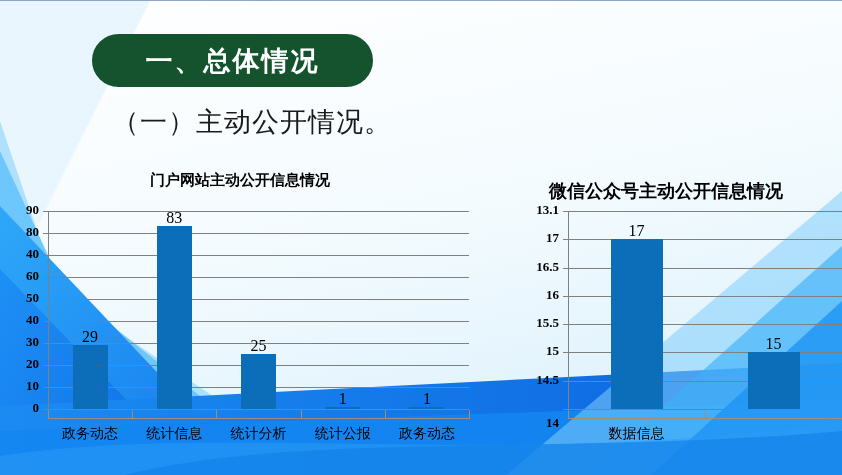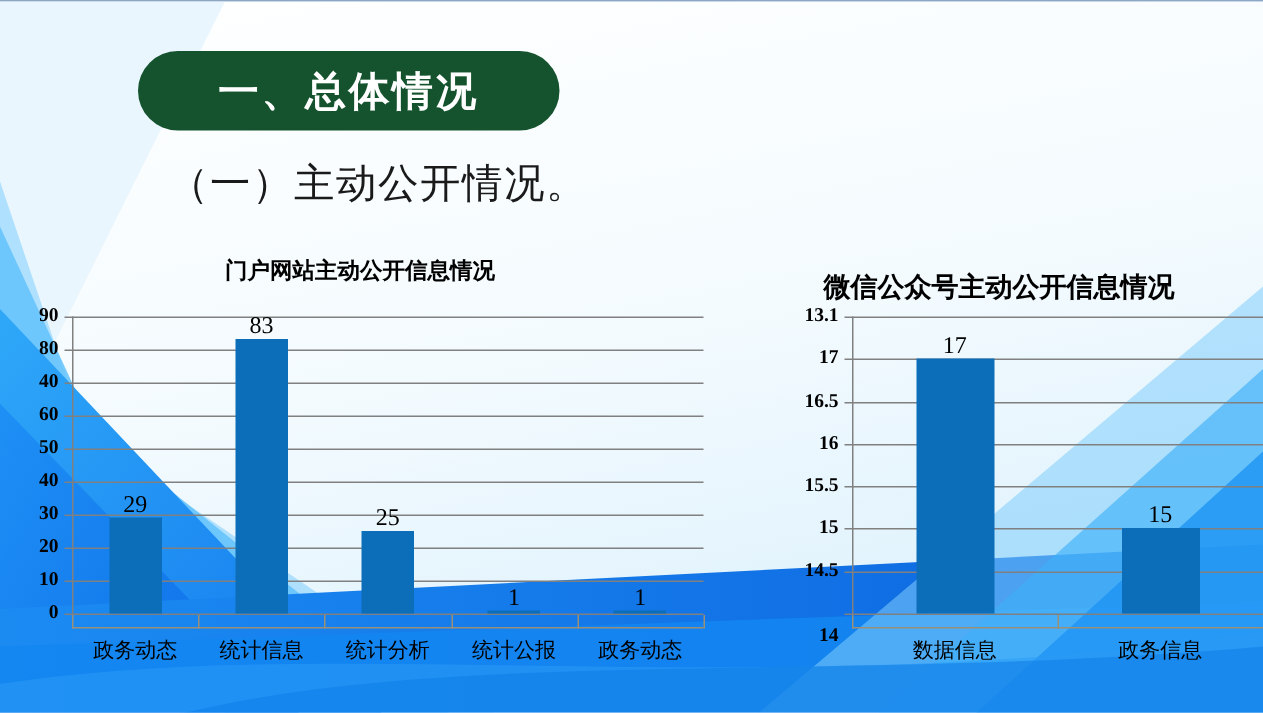--- a/index.html
+++ b/index.html
@@ -212,17 +212,16 @@
         <div class="ylab" style="left: 0px; width: 69px; top: 23px;">13.1</div>
         <div class="axis-v" style="left: 78px; top: 32px; height: 199px;"></div>
         <div class="baseline" style="left: 78px; top: 239px; width: 274px;"></div>
         <div class="cat-tick" style="left: 78px; top: 231px; height: 9px;"></div>
         <div class="cat-tick" style="left: 215px; top: 231px; height: 9px;"></div>
         <div class="bar" style="left: 120.5px; top: 60.2857px; width: 52px; height: 169.714px; background: rgb(12, 110, 184);"></div>
         <div class="bar-label" style="left: 106.5px; width: 80px; top: 43.2857px;">17</div>
         <div class="cat" style="left: 78px; width: 137px; top: 246px;">数据信息</div>
         <div class="bar" style="left: 257.5px; top: 173.429px; width: 52px; height: 56.5714px; background: rgb(12, 110, 184);"></div>
         <div class="bar-label" style="left: 243.5px; width: 80px; top: 156.429px;">15</div>
-        <div class="cat" style="left: 215px; width: 137px; top: 246px;">政务信息</div>
       </div>
   </div>
 
 </div>
 
 </body></html>

